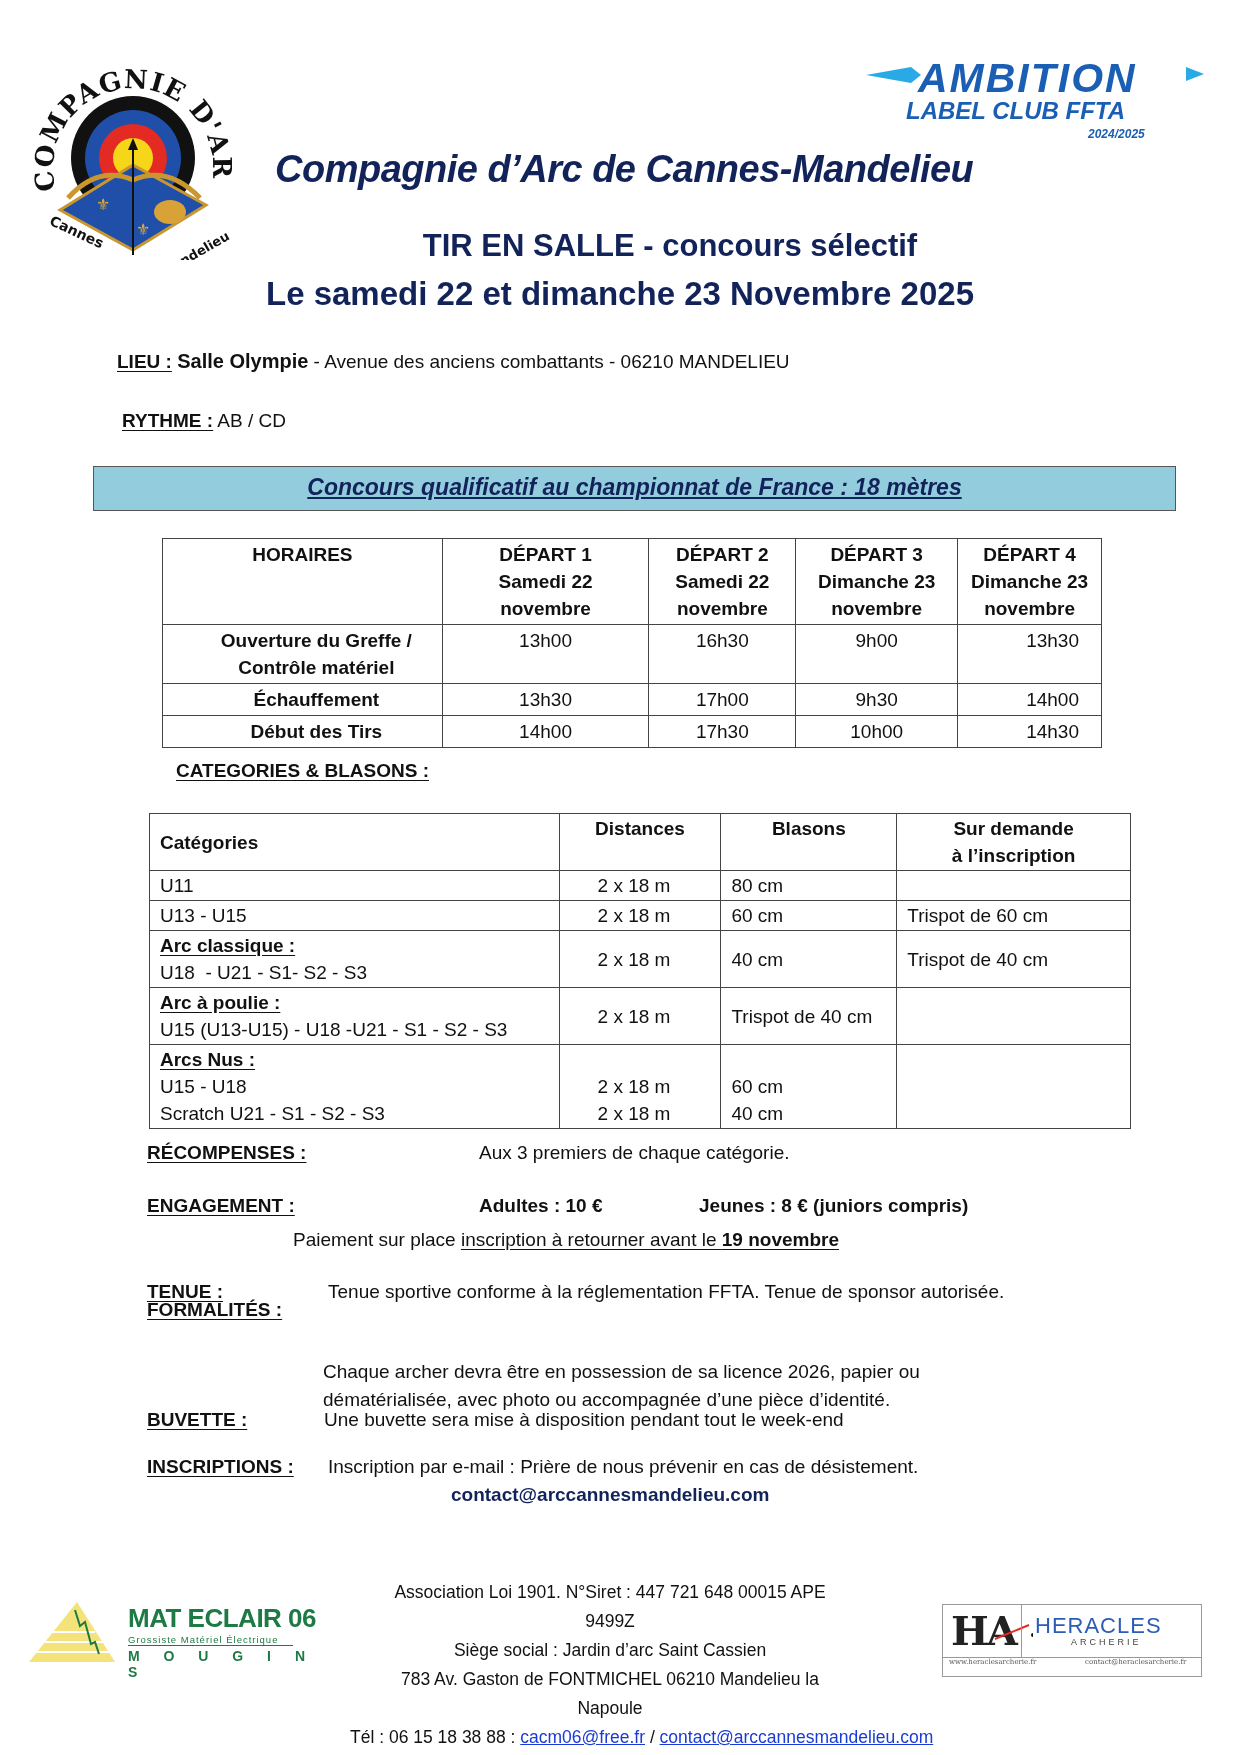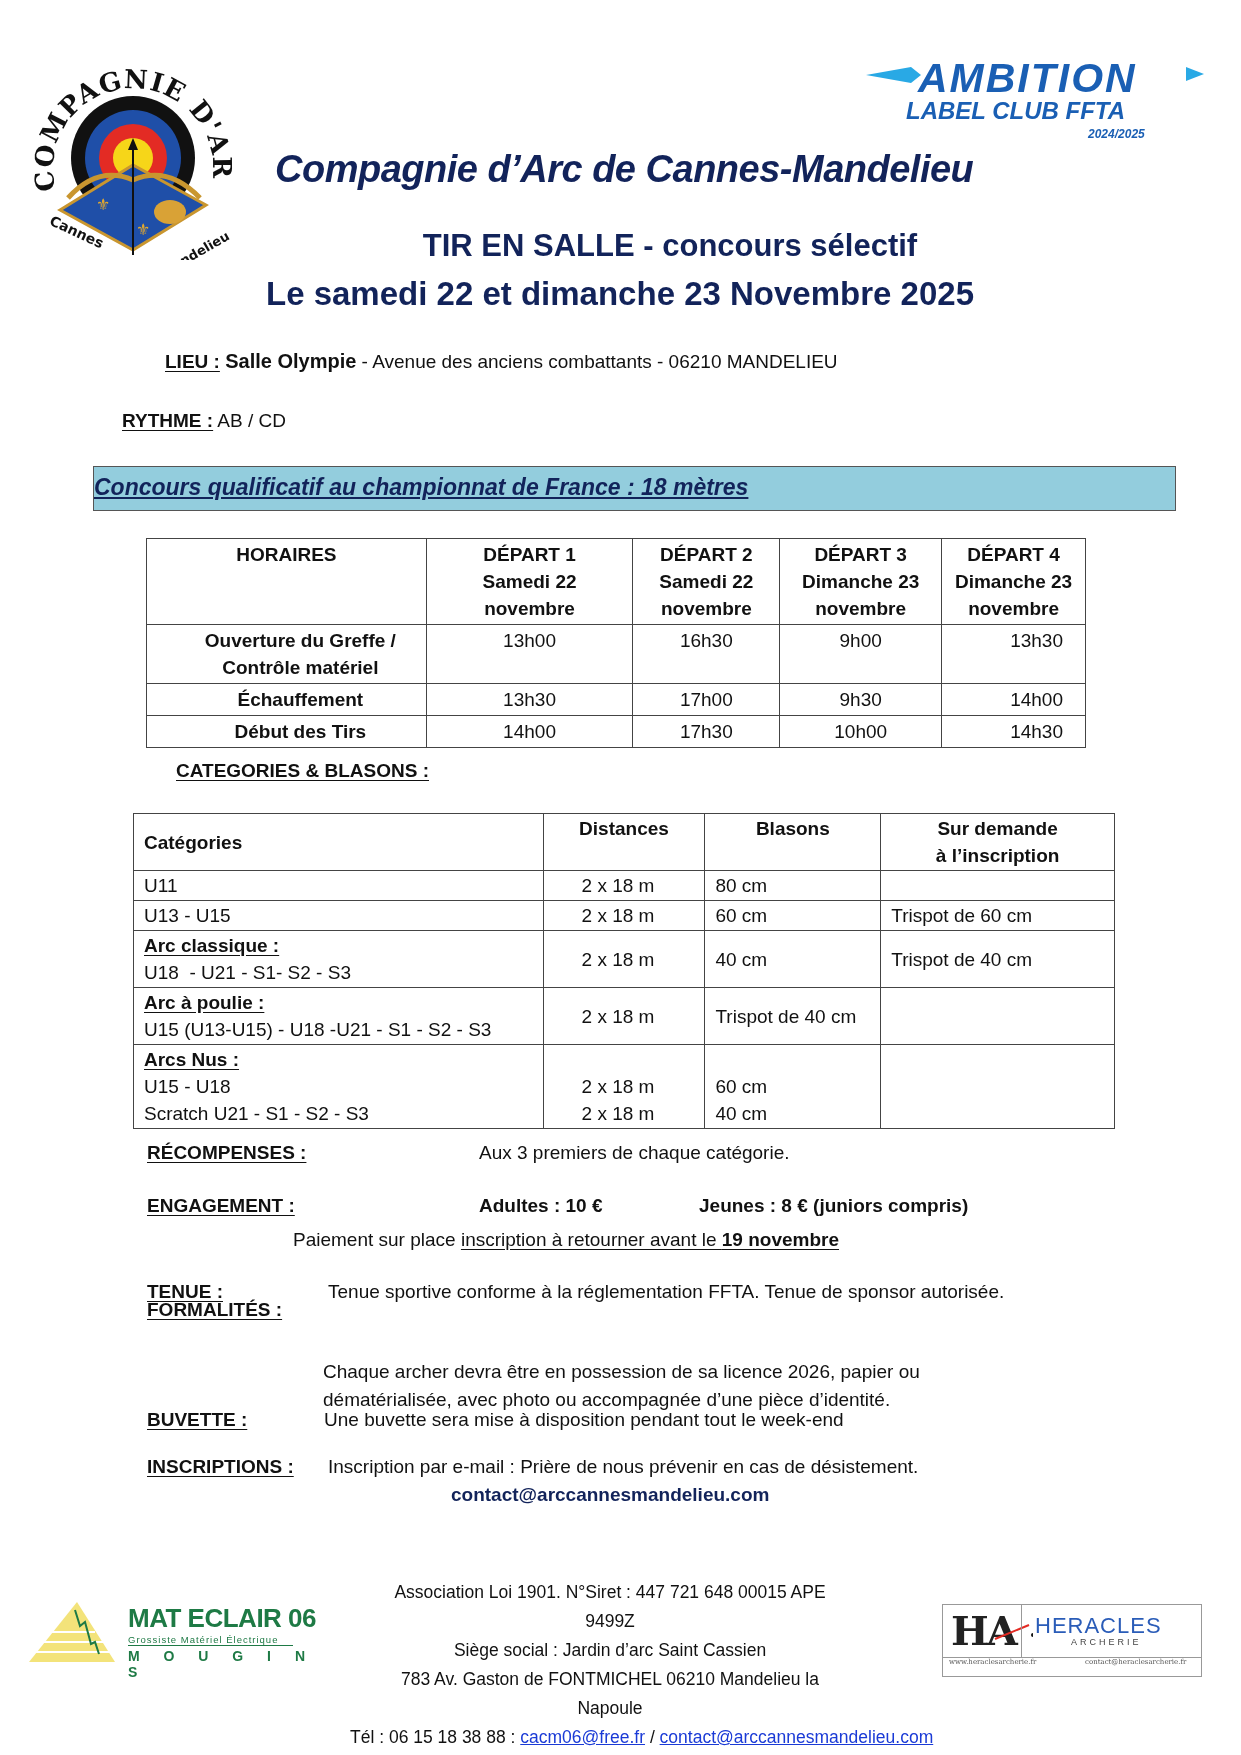--- a/index.html
+++ b/index.html
@@ -14,28 +14,28 @@
   #logo-ambition { left: 866px; top: 55px; width: 340px; height: 90px; }
   .amb-title { position: absolute; left: 52px; top: 0; font-size: 41px; font-weight: 900; font-style: italic; color: #1a5fb4; letter-spacing: 2px; }
   .amb-sub { position: absolute; left: 40px; top: 42px; font-size: 24px; font-weight: 900; font-style: italic; color: #1a5fb4; }
   .amb-year { position: absolute; left: 222px; top: 72px; font-size: 12px; font-weight: bold; font-style: italic; color: #1a5fb4; }
 
   #club-title { left: 275px; top: 148px; width: 800px; font-size: 38px; font-weight: bold; font-style: italic; color: #12235a; letter-spacing: -0.5px; }
   #event-title { left: 260px; top: 228px; width: 820px; text-align: center; font-size: 31px; font-weight: bold; color: #12235a; }
   #event-dates { left: 260px; top: 275px; width: 720px; font-size: 33px; font-weight: bold; color: #12235a; text-align: center; }
 
   .info-line { font-size: 19px; }
-  #lieu { left: 117px; top: 350px; margin-left: 48px; }
+  #lieu { left: 117px; top: 350px; }
   #rythme { left: 122px; top: 410px; }
 
-  #banner { left: 93px; top: 466px; width: 1083px; height: 45px; background: #93cddd; border: 1.5px solid #555; text-align: left; }
+  #banner { left: 93px; top: 466px; width: 1083px; height: 45px; background: #93cddd; border: 1.5px solid #555; text-align: center; }
   #banner span { display: inline-block; margin-top: 7px; font-size: 23px; font-weight: bold; font-style: italic; color: #12235a; text-decoration: underline; }
 
   
-  table { border-collapse: collapse; position: absolute; }
+  table { border-collapse: collapse; position: absolute; margin-left: 16px; }
   #horaires { left: 146px; top: 538px; width: 940px; font-size: 19px; }
   #horaires td, #horaires th { border: 1.5px solid #444; vertical-align: top; padding: 2px 4px; line-height: 27px; }
   #horaires th { font-weight: bold; text-align: center; }
   #horaires td { text-align: center; }
   #horaires td.rowhead { font-weight: bold; padding-left: 32px; }
 
   #cat-label { left: 176px; top: 760px; font-size: 19px; font-weight: bold; }
 
   #categories { left: 133px; top: 813px; width: 982px; font-size: 19px; }
   #categories td, #categories th { border: 1.5px solid #444; padding: 1px 10px; line-height: 27px; vertical-align: middle; text-align: left; font-weight: normal; }

